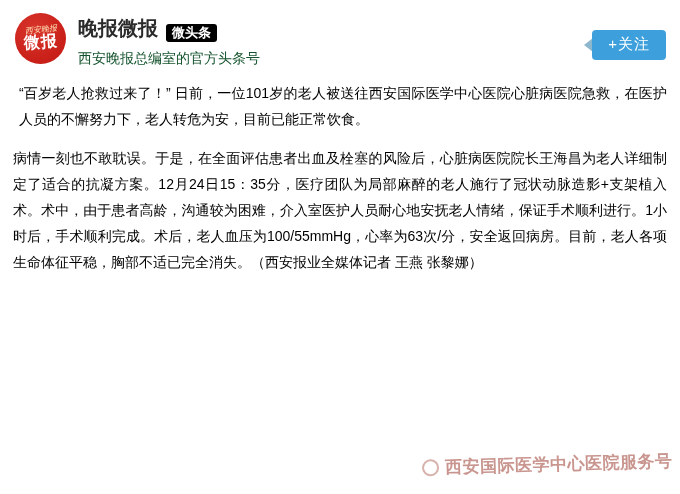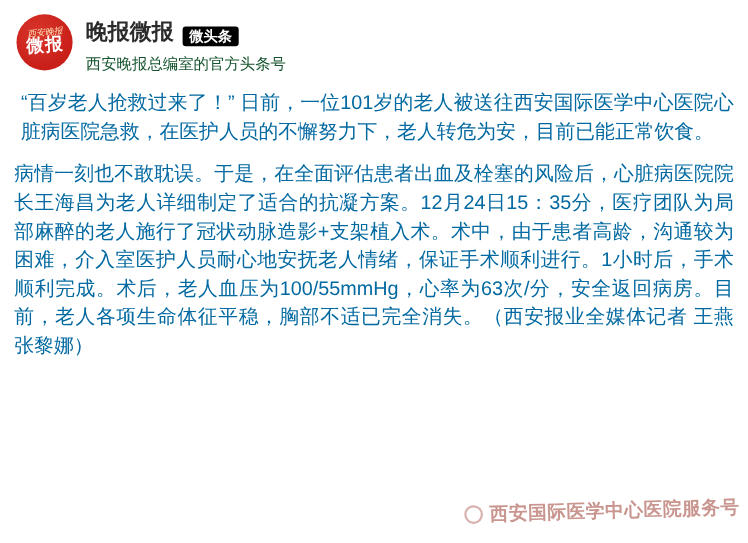--- a/index.html
+++ b/index.html
@@ -98,23 +98,23 @@
     color: #333;
   }
   .article-title {
     font-size: 18px;
     font-weight: 700;
     color: #252525;
     line-height: 1.5;
     margin: 6px 0 16px;
   }
   .article p.body-para {
-    font-size: 18px;
+    font-size: 14px;
     line-height: 26px;
-    color: #0369a1;
+    color: #000000;
     margin-bottom: 13px;
     text-align: justify;
   }
   .lead-indent { padding-left: 6px; }
   
   .watermark {
     position: absolute;
     right: 8px;
     top: 453px;
     display: flex;
@@ -147,20 +147,24 @@
       <span class="avatar-top">西安晚报</span>
       <span class="avatar-bottom">微报</span>
     </div>
     <div class="header-text">
       <div class="title-row">
         <span class="account-name">晚报微报</span>
         <span class="badge">微头条</span>
       </div>
       <div class="subtitle">西安晚报总编室的官方头条号</div>
     </div>
+    <div class="follow-wrap">
+      <span class="follow-tail"></span>
+      <button class="follow-btn">+关注</button>
+    </div>
   </div>
 
   <div class="article">
     <p class="body-para lead-indent">“百岁老人抢救过来了！” 日前，一位101岁的老人被送往西安国际医学中心医院心脏病医院急救，在医护人员的不懈努力下，老人转危为安，目前已能正常饮食。</p>
     <p class="body-para">病情一刻也不敢耽误。于是，在全面评估患者出血及栓塞的风险后，心脏病医院院长王海昌为老人详细制定了适合的抗凝方案。12月24日15：35分，医疗团队为局部麻醉的老人施行了冠状动脉造影+支架植入术。术中，由于患者高龄，沟通较为困难，介入室医护人员耐心地安抚老人情绪，保证手术顺利进行。1小时后，手术顺利完成。术后，老人血压为100/55mmHg，心率为63次/分，安全返回病房。目前，老人各项生命体征平稳，胸部不适已完全消失。（西安报业全媒体记者 王燕 张黎娜）</p>
   </div>
 
   <div class="watermark">
     <span class="wm-circle"></span>
     <span>西安国际医学中心医院服务号</span>

